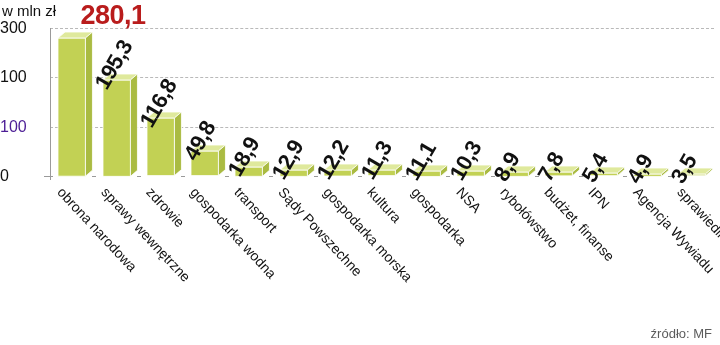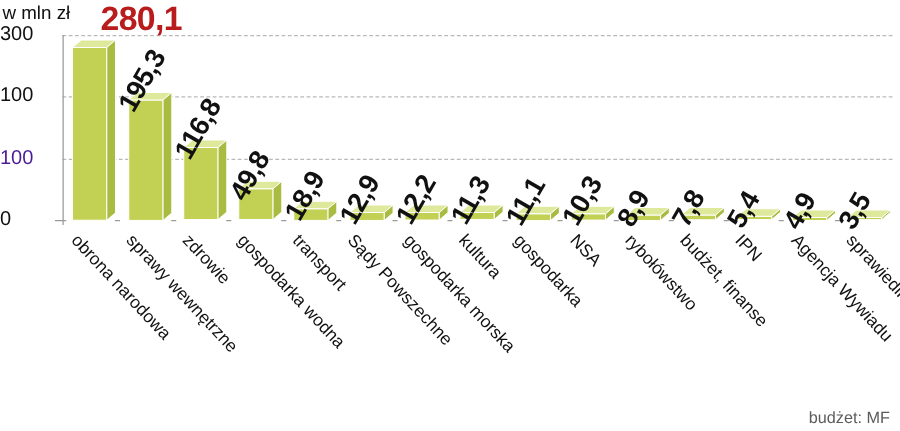--- a/index.html
+++ b/index.html
@@ -234,14 +234,14 @@
       <div class="xlabel" style="left: 376px; top: 184px; color: rgb(17, 17, 17);">kultura</div>
       <div class="xlabel" style="left: 420.267px; top: 184px; color: rgb(17, 17, 17);">gospodarka</div>
       <div class="xlabel" style="left: 464.533px; top: 184px; color: rgb(17, 17, 17);">NSA</div>
       <div class="xlabel" style="left: 508.8px; top: 184px; color: rgb(17, 17, 17);">rybołówstwo</div>
       <div class="xlabel" style="left: 553.067px; top: 184px; color: rgb(17, 17, 17);">budżet, finanse</div>
       <div class="xlabel" style="left: 597.333px; top: 184px; color: rgb(17, 17, 17);">IPN</div>
       <div class="xlabel" style="left: 641.6px; top: 184px; color: rgb(17, 17, 17);">Agencja Wywiadu</div>
       <div class="xlabel" style="left: 685.867px; top: 184px; color: rgb(17, 17, 17);">sprawiedliwość</div>
     </div>
 
-  <div class="source">budżet: MF</div>
+  <div class="source">źródło: MF</div>
 </div>
 
 </body></html>

